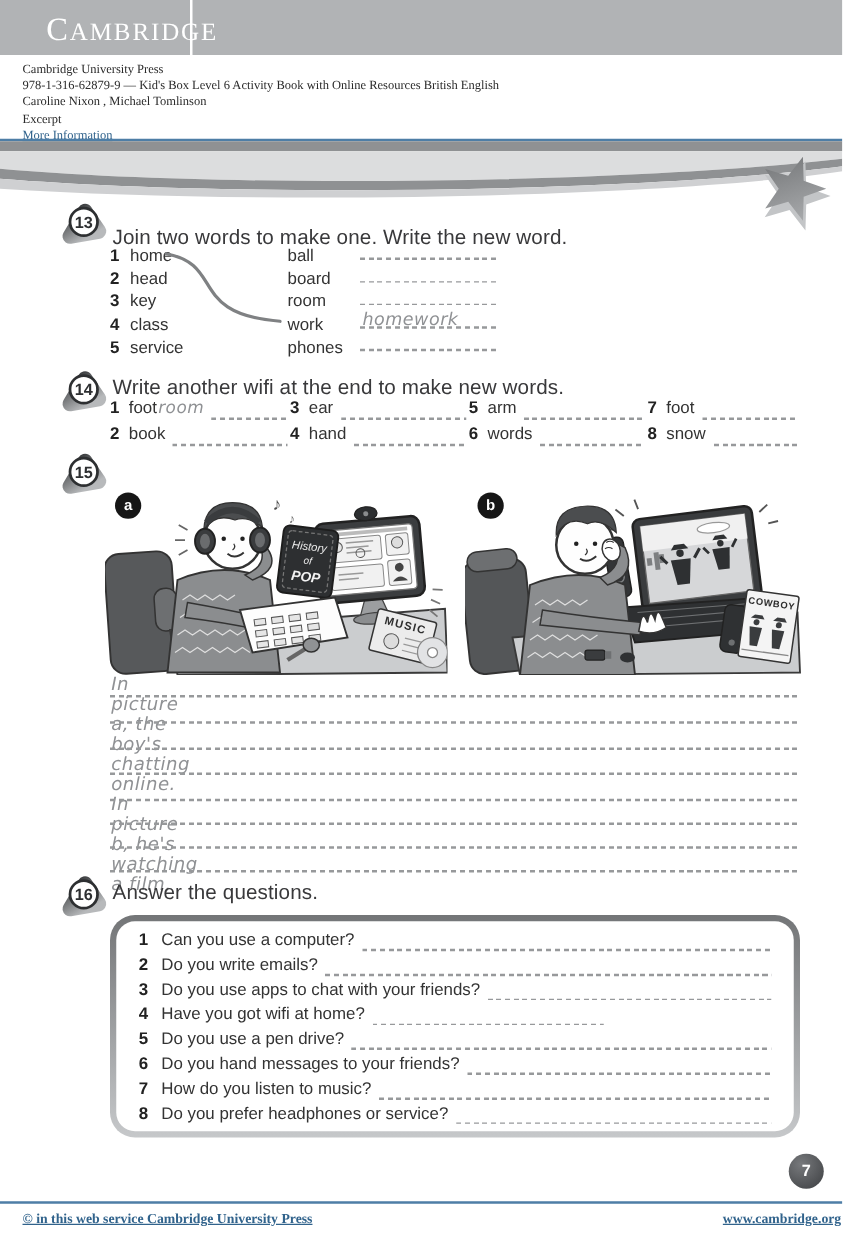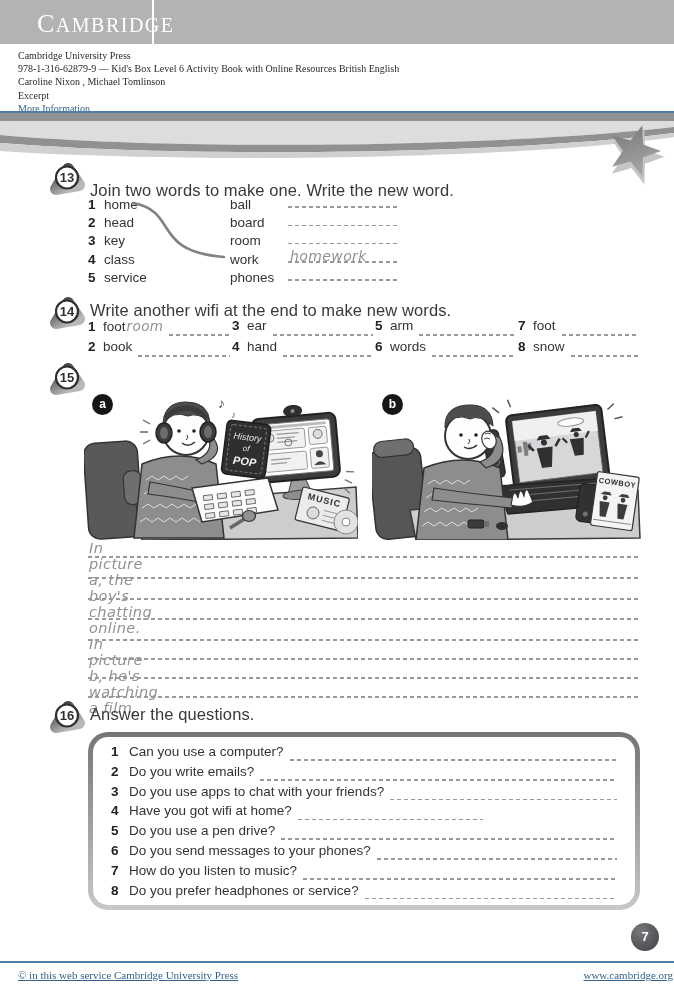--- a/index.html
+++ b/index.html
@@ -72,21 +72,21 @@
   .q-row .num { width:18px; font-weight:bold; color:#222; }
   .q-row.short .fdash { flex:0 0 185px; }
 
   
   .pagenum { position:absolute; left:631px; top:923px; width:28px; height:28px; border-radius:50%;
              background:radial-gradient(circle at 35% 30%, #77797c, #3c3e41);
              color:#fff; font:bold 13px/28px "Liberation Sans", sans-serif; text-align:center; }
   .footer-rule { top:961px; }
   .footer { position:absolute; left:0; top:969px; width:674px; font-family:"Liberation Serif", serif;
             font-size:11px; color:#31638c; }
-  .footer a { color:#31638c; text-decoration:underline; cursor:pointer; }
+  .footer a { color:#31638c; text-decoration:underline; cursor:pointer;font-weight:bold; }
   .footer .fl { position:absolute; left:18px; }
   .footer .fr { position:absolute; right:1px; }
 
   svg text { font-family:"Liberation Sans", sans-serif; }
 </style>
 </head>
 <body>
 
 <div class="page">
 
@@ -482,21 +482,21 @@
           <span>Have you got wifi at home?</span>
           <span class="fdash"></span>
         </div>
       <div class="q-row">
           <span class="num">5</span>
           <span>Do you use a pen drive?</span>
           <span class="fdash"></span>
         </div>
       <div class="q-row">
           <span class="num">6</span>
-          <span>Do you send messages to your phones?</span>
+          <span>Do you hand messages to your friends?</span>
           <span class="fdash"></span>
         </div>
       <div class="q-row">
           <span class="num">7</span>
           <span>How do you listen to music?</span>
           <span class="fdash"></span>
         </div>
       <div class="q-row">
           <span class="num">8</span>
           <span>Do you prefer headphones or service?</span>

